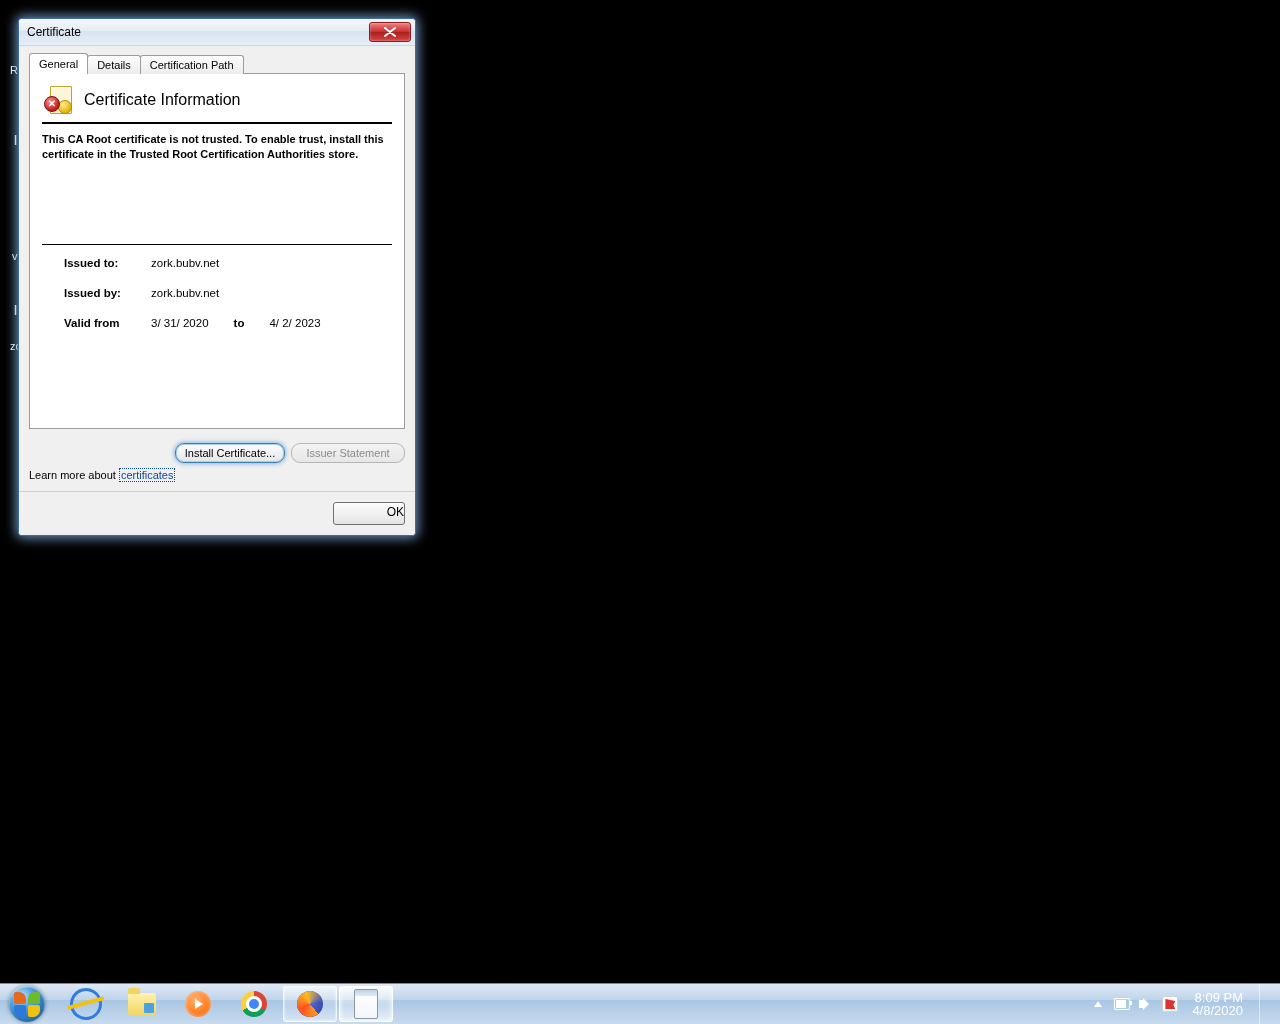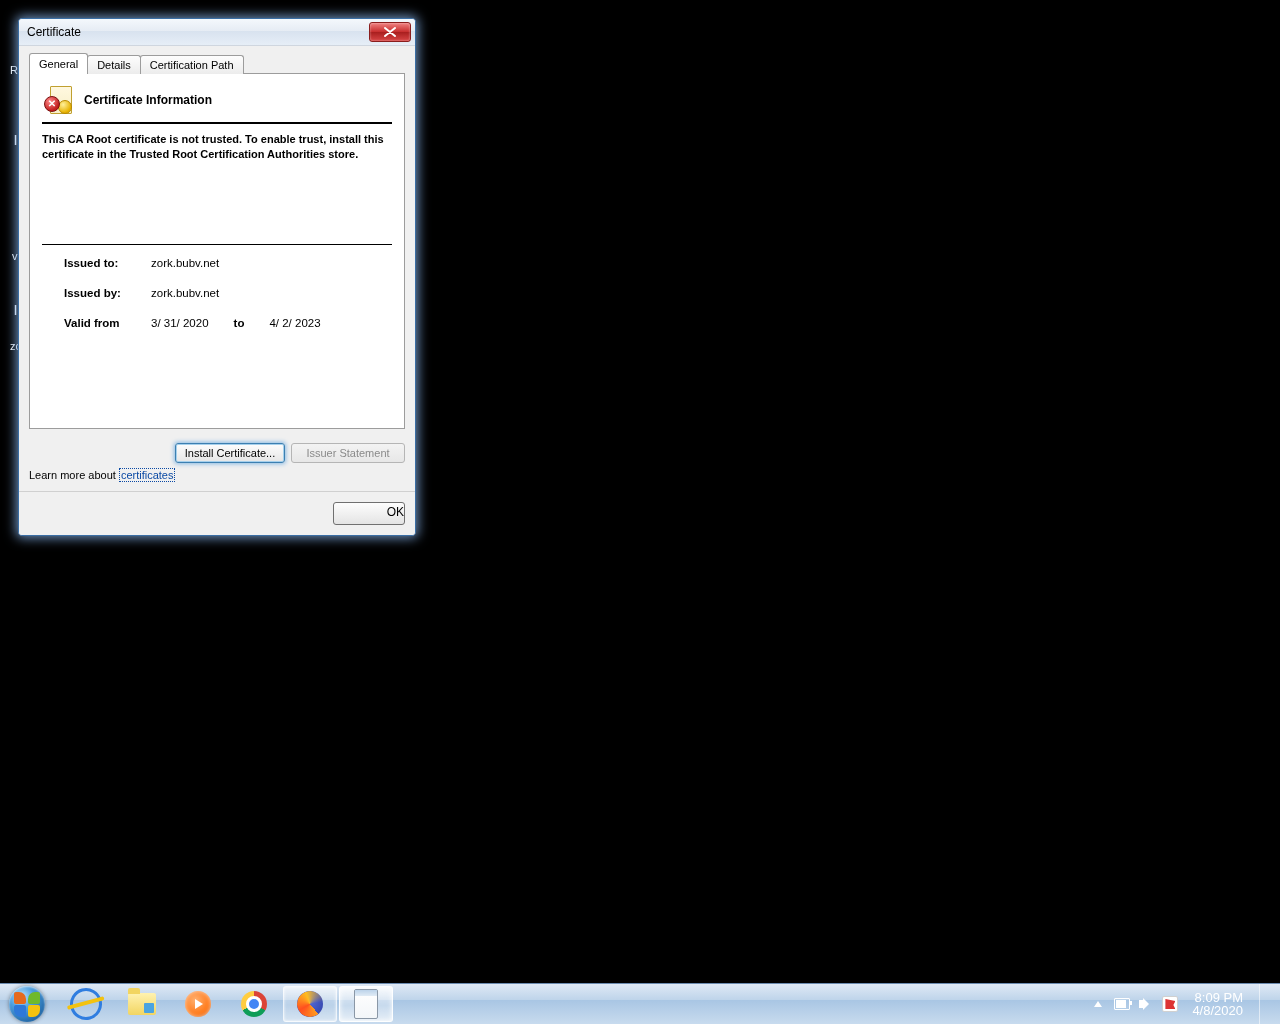--- a/index.html
+++ b/index.html
@@ -59,35 +59,35 @@
     position:absolute;left:14px;top:14px;width:12px;height:12px;border-radius:50%;
     background:radial-gradient(circle at 35% 30%,#fff09a,#e7b200 70%);
     border:1px solid #b98900;
   }
   .certicon .err{
     position:absolute;left:0;top:10px;width:14px;height:14px;border-radius:50%;
     background:radial-gradient(circle at 35% 30%,#ff8a8a,#c21d1d 70%);
     border:1px solid #7a0f0f;color:#fff;display:flex;align-items:center;justify-content:center;
     font-weight:bold;font-size:10px;line-height:1;
   }
-  .certtitle{font-weight:bold;font-size:12px;}
+  .certtitle{font-weight:normal;font-size:16px;}
   .hr{border:none;border-top:2px solid #000;margin:4px 0 8px 0;}
   .thinhr{border:none;border-top:1px solid #000;margin:6px 0 10px 0;}
   .warn{font-weight:bold;font-size:11px;line-height:1.35;margin:2px 0 10px 0;padding-right:8px;}
   .spacer1{height:66px;}
   .fields{padding:2px 10px 2px 22px;font-size:11.5px;}
   .fields .row{margin:0 0 18px 0;display:flex;gap:21px;}
   .fields .row:last-child{margin-bottom:0px;margin-top:16px;}
   .fields .lbl{font-weight:bold;display:inline-block;min-width:66px;}
   .fields .lbl.wide{min-width:66px;}
   .fields .to{font-weight:bold;padding:0 4px;}
   
   .btnrow{display:flex;justify-content:flex-end;gap:6px;margin:14px 0 6px 0;}
   .btn{
-    min-width:92px;padding:3px 10px;border:1px solid #707070;border-radius:3px;
+    min-width:92px;padding:3px 10px;border:1px solid #707070;border-radius:9px;
     background:linear-gradient(to bottom,#fdfdfd,#e6e6e6);font-size:11px;text-align:center;cursor:default;
   }
   .btn.focus{
     border:1px solid #3c7fb1;
     box-shadow:0 0 0 1px #a6d0ec inset, 0 0 4px 1px rgba(70,150,220,.6);
     padding:3px 8px;
   }
   .btn.disabled{color:#8a8a8a;background:linear-gradient(to bottom,#f3f3f3,#e7e7e7);border-color:#b5b5b5;}
   .learn{font-size:11px;margin-top:6px;}
   .learn a{color:#0a49a4;text-decoration:none;border:1px dotted #0a49a4;padding:0 1px;}

